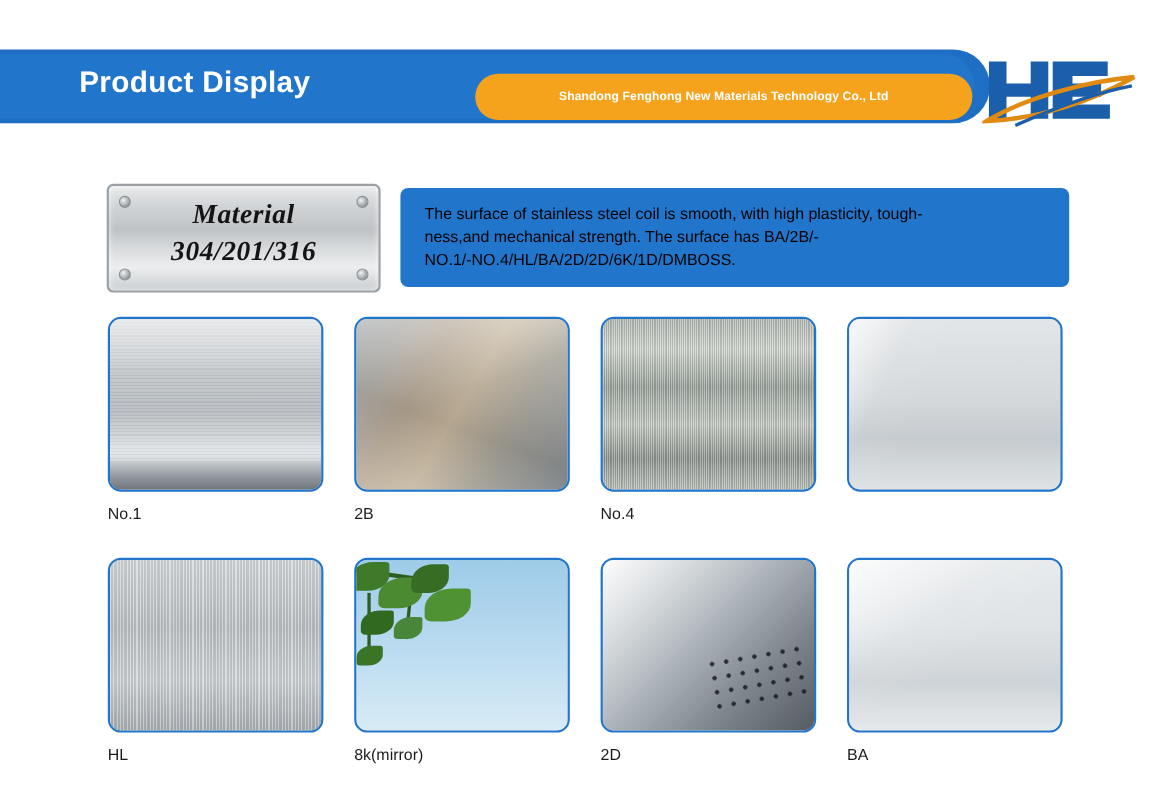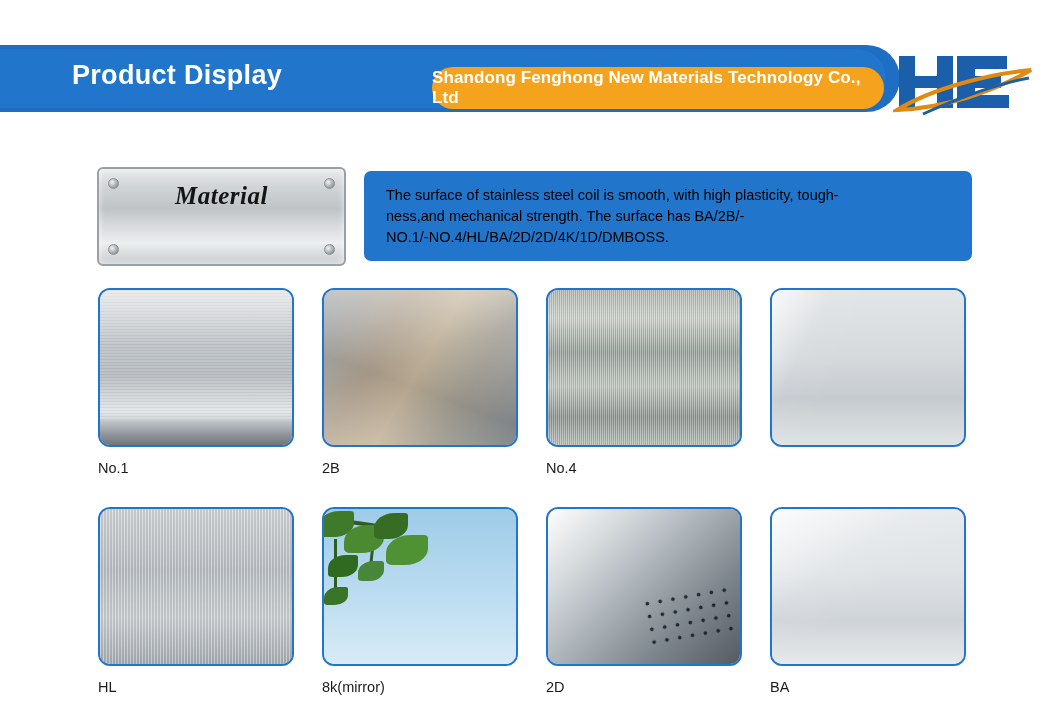--- a/index.html
+++ b/index.html
@@ -59,21 +59,21 @@
     width: 452px;
     height: 42px;
     background: #f5a21d;
     border-radius: 21px;
     display: flex;
     align-items: center;
     justify-content: center;
   }
   .company-pill span {
     color: #ffffff;
-    font-size: 17px;
+    font-size: 11px;
     font-weight: bold;
     letter-spacing: 0.1px;
   }
 
   
   .logo {
     position: absolute;
     left: 893px;
     top: 48px;
     width: 140px;
@@ -263,27 +263,28 @@
   </svg>
 </div>
 
 <div class="plate">
   <div class="screw tl"></div>
   <div class="screw tr"></div>
   <div class="screw bl"></div>
   <div class="screw br"></div>
   <div class="plate-text">
     <div class="plate-line1">Material</div>
+    <div class="plate-line2">304/201/316</div>
   </div>
 </div>
 
 <div class="desc">
   <p>The surface of stainless steel coil is smooth, with high plasticity, tough-</p>
   <p>ness,and mechanical strength. The surface has BA/2B/-</p>
-  <p>NO.1/-NO.4/HL/BA/2D/2D/4K/1D/DMBOSS.</p>
+  <p>NO.1/-NO.4/HL/BA/2D/2D/6K/1D/DMBOSS.</p>
 </div>
 
 <div class="grid">
 
   <div class="cell" style="left:98px; top:0px;">
     <div class="thumb">
         <div class="tex-no1"></div>
       </div>
     <div class="caption">No.1</div>
   </div>

